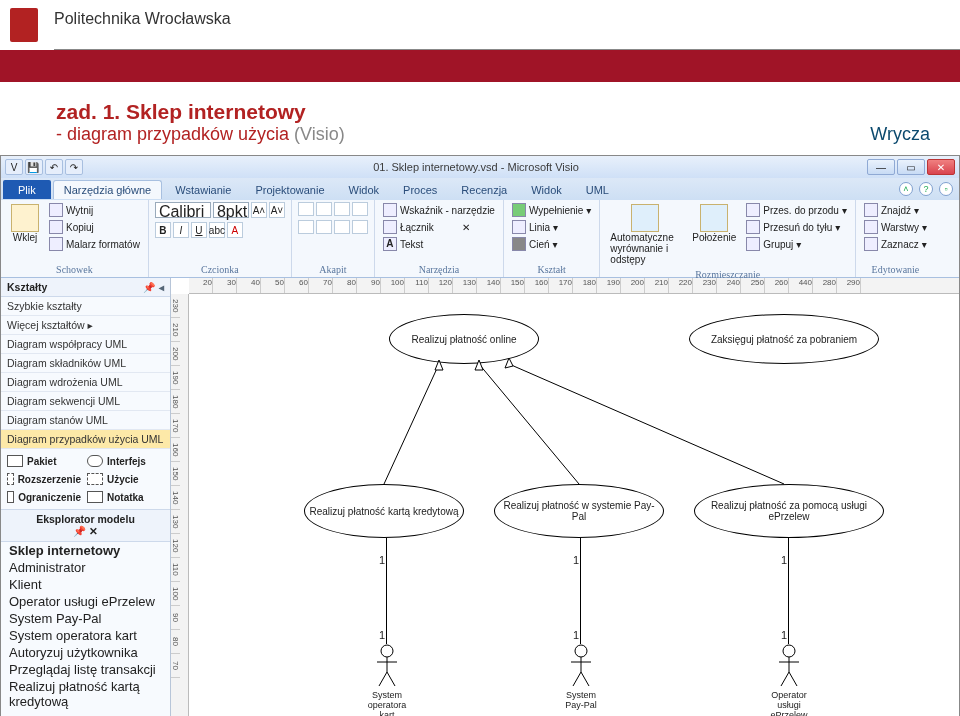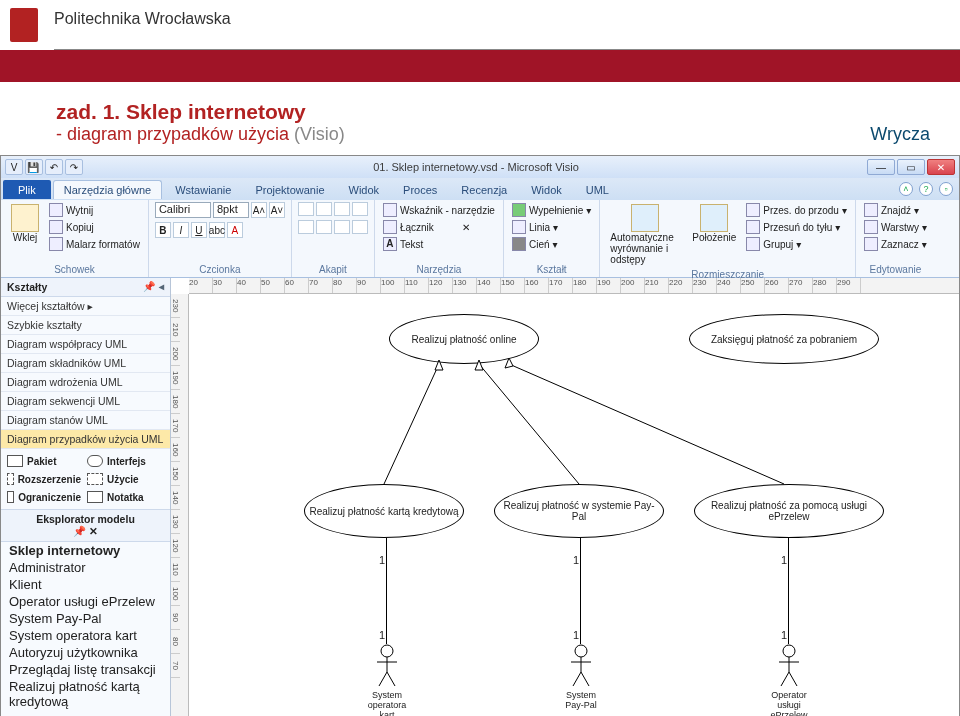--- a/index.html
+++ b/index.html
@@ -18,50 +18,50 @@
 .ribbon-tabs { display:flex; align-items:center; background:linear-gradient(#dce8f7,#cddff4); height:22px; padding-left:2px; gap:2px; }
 .ribbon-tab { padding:3px 10px; font-size:11px; color:#2a4d7a; border:1px solid transparent; border-bottom:none; cursor:pointer;}
 .ribbon-tab.file { background:#1e5ab3; color:#fff; border-radius:2px 2px 0 0; padding:3px 14px; }
 .ribbon-tab.active { background:#f4f8fd; border-color:#a8c0e0; border-radius:3px 3px 0 0; }
 .ribbon-help { margin-left:auto; display:flex; gap:6px; padding-right:6px; }
 .ribbon-help span { width:14px; height:14px; border:1px solid #7fa0cf; border-radius:8px; font-size:9px; display:flex; align-items:center; justify-content:center; color:#2a5; background:#fff;}
 
 .ribbon { display:flex; background:#f4f8fd; border-bottom:1px solid #a8c0e0; height:78px; }
 .rgroup { border-right:1px solid #cdd9eb; padding:2px 6px 2px 6px; display:flex; flex-direction:column; }
 .rgroup-body { flex:1; display:flex; gap:4px; align-items:flex-start; }
-.rgroup-label { font-size:10px; color:#5a779e; text-align:center; padding-top:2px; }
+.rgroup-label { font-size:10px; color:#5a779e; text-align:center; padding-top:2px;font-family:Liberation Serif, serif; }
 .rbtn { display:flex; align-items:center; gap:3px; font-size:10px; padding:1px 2px; }
 .rbtn .ic { width:14px; height:14px; border:1px solid #88a; background:#eef; display:inline-block; }
 .big-btn { display:flex; flex-direction:column; align-items:center; font-size:10px; padding:2px 4px; }
 .big-btn .ic-lg { width:28px; height:28px; background:#fef2cf; border:1px solid #c9b26e; }
 .col { display:flex; flex-direction:column; gap:1px; }
 .font-row { display:flex; gap:2px; align-items:center; }
-.font-sel { border:1px solid #9ab; background:#fff; font-size:11px; padding:0 3px; height:16px; }
+.font-sel { border:1px solid #9ab; background:#fff; font-size:16px; padding:0 3px; height:16px; }
 .font-sel.name { width:56px; }
 .font-sel.size { width:36px; }
 .fmt-btn { width:16px; height:16px; border:1px solid #bcd; background:#fff; font-size:10px; display:flex; align-items:center; justify-content:center; }
 .para-ic { width:16px; height:14px; border:1px solid #bcd; background:#fff; display:inline-block; }
 
 .main { display:flex; height:490px; background:#fff; }
 .left-pane { width:170px; border-right:1px solid #b7c5d8; display:flex; flex-direction:column; background:#f7fafe; font-size:10.5px; }
-.pane-title { display:flex; padding:3px 6px; font-weight:bold; background:#eef3fb; border-bottom:1px solid #cdd9eb; }
+.pane-title { display:flex; align-items:center; padding:3px 6px; font-weight:bold; background:#eef3fb; border-bottom:1px solid #cdd9eb; }
 .pane-title .pin { margin-left:auto; font-size:10px; color:#567; }
 .stencil { padding:3px 6px; border-bottom:1px solid #e2e8f2; cursor:pointer; color:#333; }
 .stencil.sel { background:#fde9a8; }
 .stencil-grid { display:flex; flex-wrap:wrap; padding:4px; gap:2px 2px;font-weight:bold; }
 .sshape { width:78px; display:flex; align-items:center; gap:4px; font-size:10px; padding:2px;}
 .sshape .sic { width:16px; height:12px; border:1px solid #555; background:#fff; }
 
 .explorer-title { display:flex; align-items:center; padding:3px 6px; font-weight:bold; background:#eef3fb; border-top:1px solid #cdd9eb; border-bottom:1px solid #cdd9eb;flex-direction:column;}
 .explorer-list { flex:1; overflow:auto; }
 .exp-item { padding:1px 8px; font-size:13px; }
 
 .canvas-wrap { flex:1; position:relative; background:#fff; overflow:hidden; }
 .ruler-h { position:absolute; top:0; left:18px; right:0; height:16px; background:#f3f3f3; border-bottom:1px solid #bbb; font-size:8px; display:flex; }
-.ruler-h div { width:24px; border-right:1px solid #ccc; text-align:left; color:#555; }
+.ruler-h div { width:24px; border-right:1px solid #ccc; text-align:right; color:#555; }
 .ruler-v { position:absolute; top:16px; left:0; width:18px; bottom:0; background:#f3f3f3; border-right:1px solid #bbb; font-size:8px; }
 .ruler-v div { height:24px; border-bottom:1px solid #ccc; writing-mode:vertical-rl; text-align:center; color:#555;}
 .canvas { position:absolute; top:16px; left:18px; right:0; bottom:0; background:#fff; }
 .usecase { position:absolute; border:1px solid #000; border-radius:50%; background:#fff; display:flex; align-items:center; justify-content:center; font-size:10px; text-align:center; padding:4px; }
 .actor { position:absolute; width:40px; text-align:center; font-size:9px; }
 .actor svg { width:26px; height:44px; }
 .lbl1 { position:absolute; font-size:11px; }
 .conn { position:absolute; border-left:1px solid #000; }
 
 
@@ -254,22 +254,22 @@
     </div>
   </div>
 
   <div class="main">
 
     <div class="left-pane">
       <div class="pane-title">
         <span>Kształty</span>
         <span class="pin">📌 ◂</span>
       </div>
+      <div class="stencil">Szybkie kształty</div>
       <div class="stencil"><span>Więcej kształtów</span> ▸</div>
-      <div class="stencil">Szybkie kształty</div>
       <div class="stencil">Diagram współpracy UML</div>
       <div class="stencil">Diagram składników UML</div>
       <div class="stencil">Diagram wdrożenia UML</div>
       <div class="stencil">Diagram sekwencji UML</div>
       <div class="stencil">Diagram stanów UML</div>
       <div class="stencil sel">Diagram przypadków użycia UML</div>
       <div class="stencil-grid">
         <div class="sshape">
             <span class="sic"></span>
             <span>Pakiet</span>
@@ -334,21 +334,21 @@
           <div>170</div>
           <div>180</div>
           <div>190</div>
           <div>200</div>
           <div>210</div>
           <div>220</div>
           <div>230</div>
           <div>240</div>
           <div>250</div>
           <div>260</div>
-          <div>270</div>
+          <div>440</div>
           <div>280</div>
           <div>290</div>
         </div>
       <div class="ruler-v" id="rv">
           <div>230</div>
           <div>210</div>
           <div>200</div>
           <div>190</div>
           <div>180</div>
           <div>170</div>

